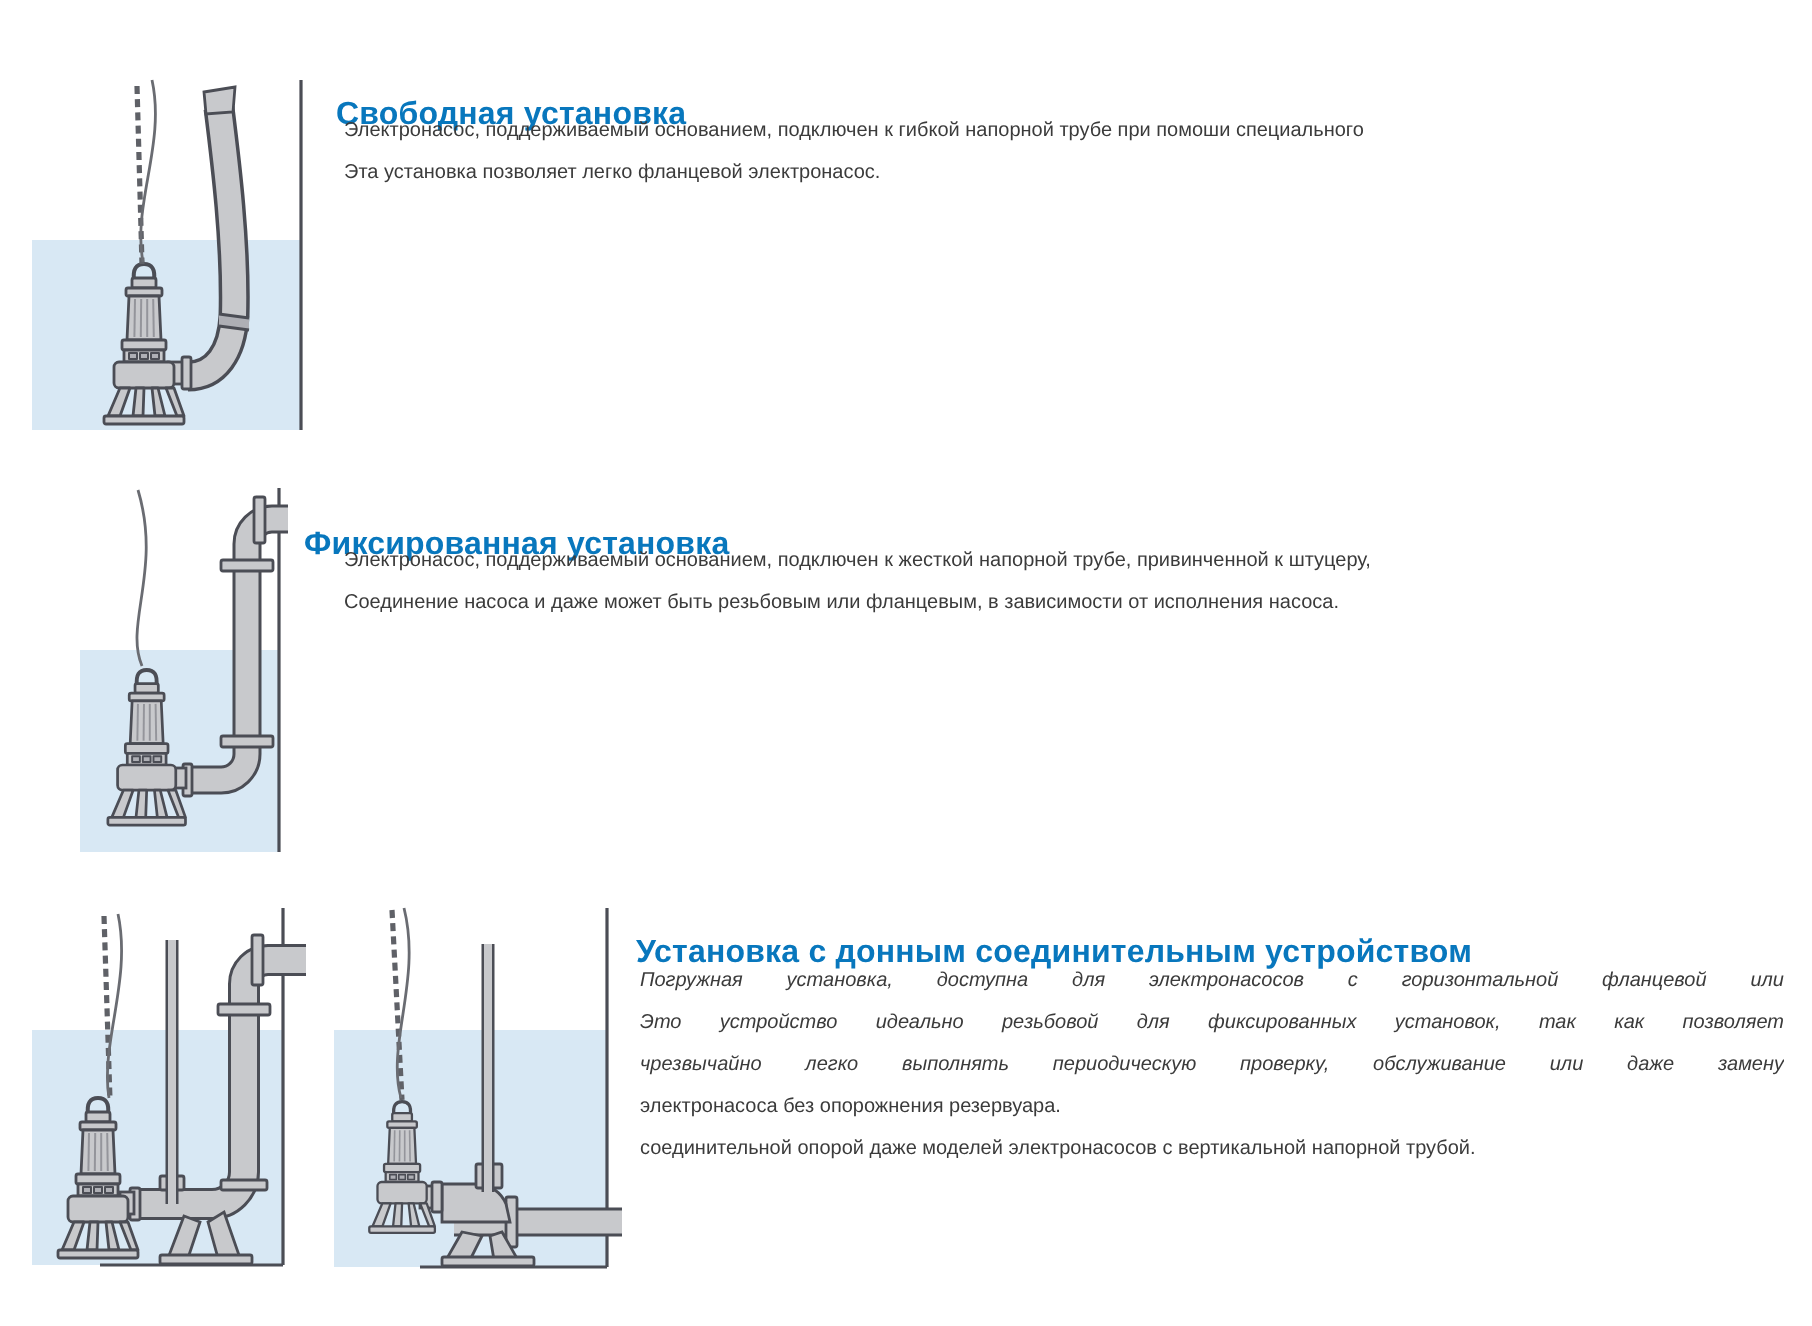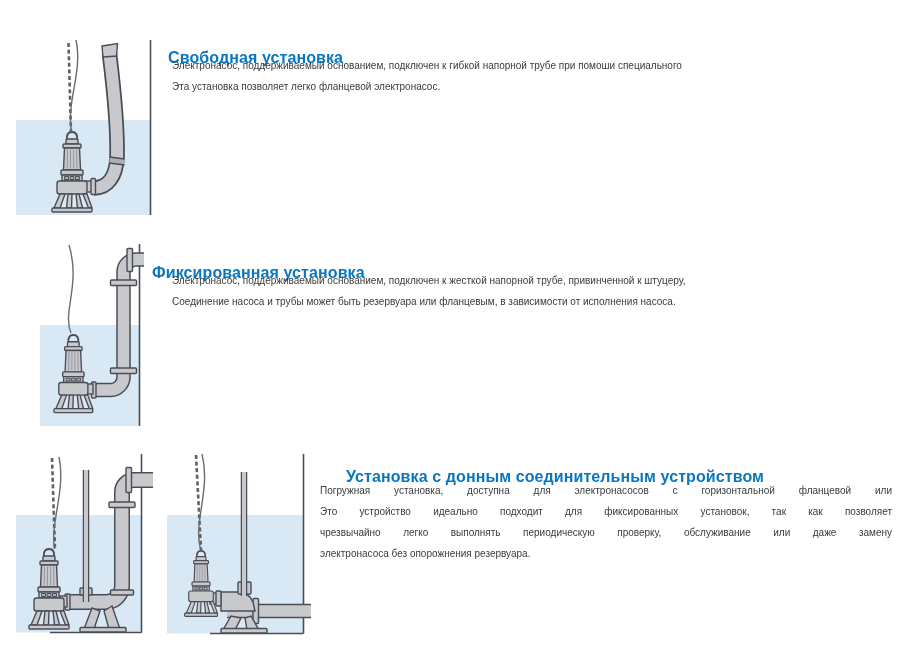--- a/index.html
+++ b/index.html
@@ -6,29 +6,29 @@
   body{
     width:906px;height:663px;position:relative;background:#ffffff;
     font-family:"Liberation Sans", sans-serif;overflow:hidden;
   }
   .title{
     position:absolute;color:#0877bd;font-size:16px;font-weight:bold;
     white-space:nowrap;letter-spacing:.1px;
   }
   .t1{left:168px;top:36px;}
   .t2{left:152px;top:251px;}
-  .t3{left:318px;top:455px;margin-left:28px;}
+  .t3{left:318px;top:455px;}
   .body{
     position:absolute;color:#3b3b3b;font-size:10px;line-height:21px;
   }
   .b1{left:172px;top:55px;width:725px;}
   .b2{left:172px;top:270px;width:730px;}
   .b3{left:320px;top:480px;width:572px;}
   .ln{height:21px;white-space:nowrap;}
-  .jl{height:21px;white-space:normal;text-align:justify;text-align-last:justify;overflow:hidden;}
+  .jl{height:21px;white-space:normal;text-align:justify;text-align-last:justify;overflow:hidden;font-style:italic;}
   svg.scene{position:absolute;}
   #scene1{left:10px;top:10px;}
   #scene2{left:40px;top:240px;}
   #scene3{left:10px;top:450px;}
   #scene4{left:165px;top:450px;}
   .chain{stroke:#5f6167;stroke-width:2.6;stroke-dasharray:4 2.6;fill:none;}
   .cable{stroke:#6a6c72;stroke-width:1.4;fill:none;}
   .pdark{stroke:#4b4d55;fill:none;stroke-linecap:butt;}
   .pgray{stroke:#c8c9cc;fill:none;stroke-linecap:butt;}
   .fl{fill:#c8c9cc;stroke:#4b4d55;stroke-width:1.4;}
@@ -112,21 +112,21 @@
 
   <g transform="translate(12,94) scale(0.97)">
       <use href="#pump"></use>
     </g>
   <path class="cable" d="M29 5 C 41 45 22 72 31 93"></path>
 </svg>
 
 <h2 class="title t2">Фиксированная установка</h2>
 <div class="body b2">
   <div class="ln">Электронасос, поддерживаемый основанием, подключен к жесткой напорной трубе, привинченной к штуцеру,</div>
-  <div class="ln">Соединение насоса и трубы может быть резервуара или фланцевым, в зависимости от исполнения насоса.</div>
+  <div class="ln">Соединение насоса и даже может быть резьбовым или фланцевым, в зависимости от исполнения насоса.</div>
 </div>
 
 <svg id="scene3" class="scene" width="150" height="205" viewBox="0 0 150 205">
   <rect x="6" y="65" width="125.5" height="117.5" fill="#d8e8f4"></rect>
   <line class="wall" x1="131.5" y1="4" x2="131.5" y2="182.5"></line>
   <line class="wall" x1="40" y1="182.5" x2="131.5" y2="182.5" stroke-width="2.4"></line>
 
   <g>
     <path class="pdark" stroke-width="16" d="M60 152 H96 A16 16 0 0 0 112 136 V42 A12 12 0 0 1 124 30 H143"></path>
     <path class="pgray" stroke-width="13" d="M60 152 H96 A16 16 0 0 0 112 136 V42 A12 12 0 0 1 124 30 H143"></path>
@@ -183,16 +183,17 @@
   <g transform="translate(18,100) scale(0.82)">
       <use href="#pump"></use>
     </g>
   <line class="chain" x1="31" y1="5" x2="36" y2="100"></line>
   <path class="cable" d="M37 4 C 46 40 28 72 35.5 99"></path>
 </svg>
 
 <h2 class="title t3">Установка с донным соединительным устройством</h2>
 <div class="body b3">
   <div class="jl">Погружная установка, доступна для электронасосов с горизонтальной фланцевой или</div>
-  <div class="jl">Это устройство идеально подходит для фиксированных установок, так как позволяет</div>
+  <div class="jl">Это устройство идеально резьбовой для фиксированных установок, так как позволяет</div>
   <div class="jl">чрезвычайно легко выполнять периодическую проверку, обслуживание или даже замену</div>
   <div class="ln">электронасоса без опорожнения резервуара.</div>
+  <div class="ln">соединительной опорой даже моделей электронасосов с вертикальной напорной трубой.</div>
 </div>
 
 </body></html>

